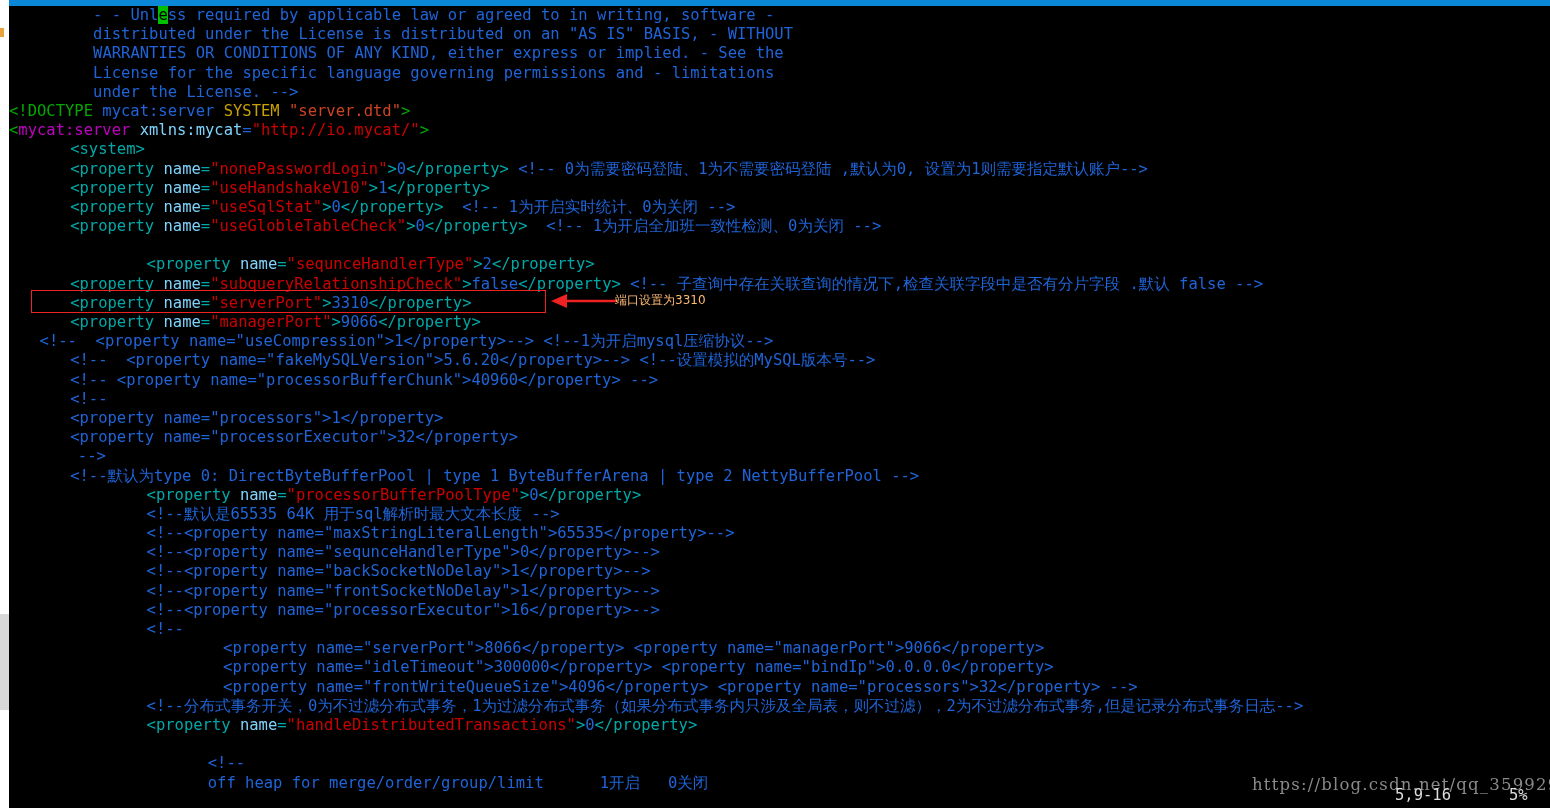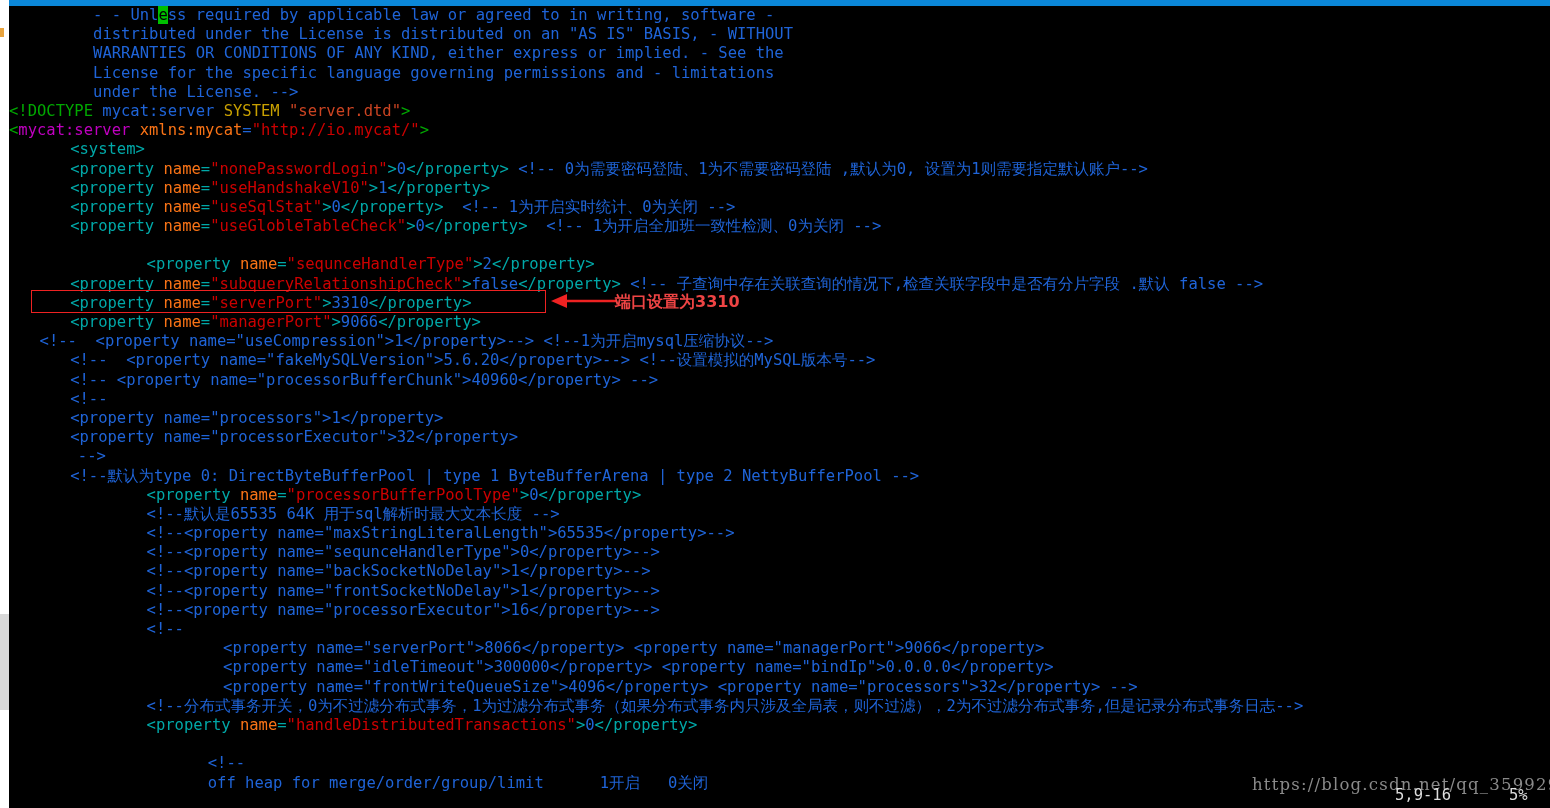--- a/index.html
+++ b/index.html
@@ -26,40 +26,40 @@
     position:absolute;left:0;top:6px;width:1541px;
     font-size:15.5px;line-height:19.2px;
     white-space:pre;
     letter-spacing:0px;
   }
   .ln{height:19.2px;display:block;}
 
   
   .c-comment{color:#1f64d8;}      
   .c-tag{color:#00a8a8;}          
-  .c-attr{color:#f97316;}         
+  .c-attr{color:#7dd3fc;}         
   .c-str{color:#cc0000;}          
   .c-val{color:#1f64d8;}          
   .c-doctype{color:#00a800;}
   .c-dt-kw{color:#c8a000;}
   .c-dt-str{color:#cc4422;}
   .c-ns{color:#c000c0;}
   .c-plain{color:#1f64d8;}
   .cursor{background:#00c000;color:#000000;}
 
   
   #annot-box{
     position:absolute;left:22px;top:290px;width:515px;height:23px;
     border:1.6px solid #ee2222;box-sizing:border-box;
   }
   #annot-arrow{position:absolute;left:540px;top:288px;width:70px;height:26px;}
   #annot-text{
     position:absolute;left:606px;top:292px;
-    color:#ef4444;font-family:"DejaVu Sans","Liberation Sans",sans-serif;
-    font-size:16px;font-weight:bold;white-space:pre;
+    color:#fdba74;font-family:"DejaVu Sans","Liberation Sans",sans-serif;
+    font-size:12px;font-weight:normal;white-space:pre;
   }
 
   
   #watermark{
     position:absolute;left:1203px;top:775px;
     color:#8a8a8a;font-family:"DejaVu Serif","Liberation Serif",serif;
     font-size:16.5px;letter-spacing:1.2px;white-space:pre;margin-left:40px;
   }
   #statusline{position:absolute;left:0;top:786px;width:1541px;height:22px;}
   #status-pos{position:absolute;left:1386px;top:786px;color:#dcdcdc;font-size:15.5px;white-space:pre;}

